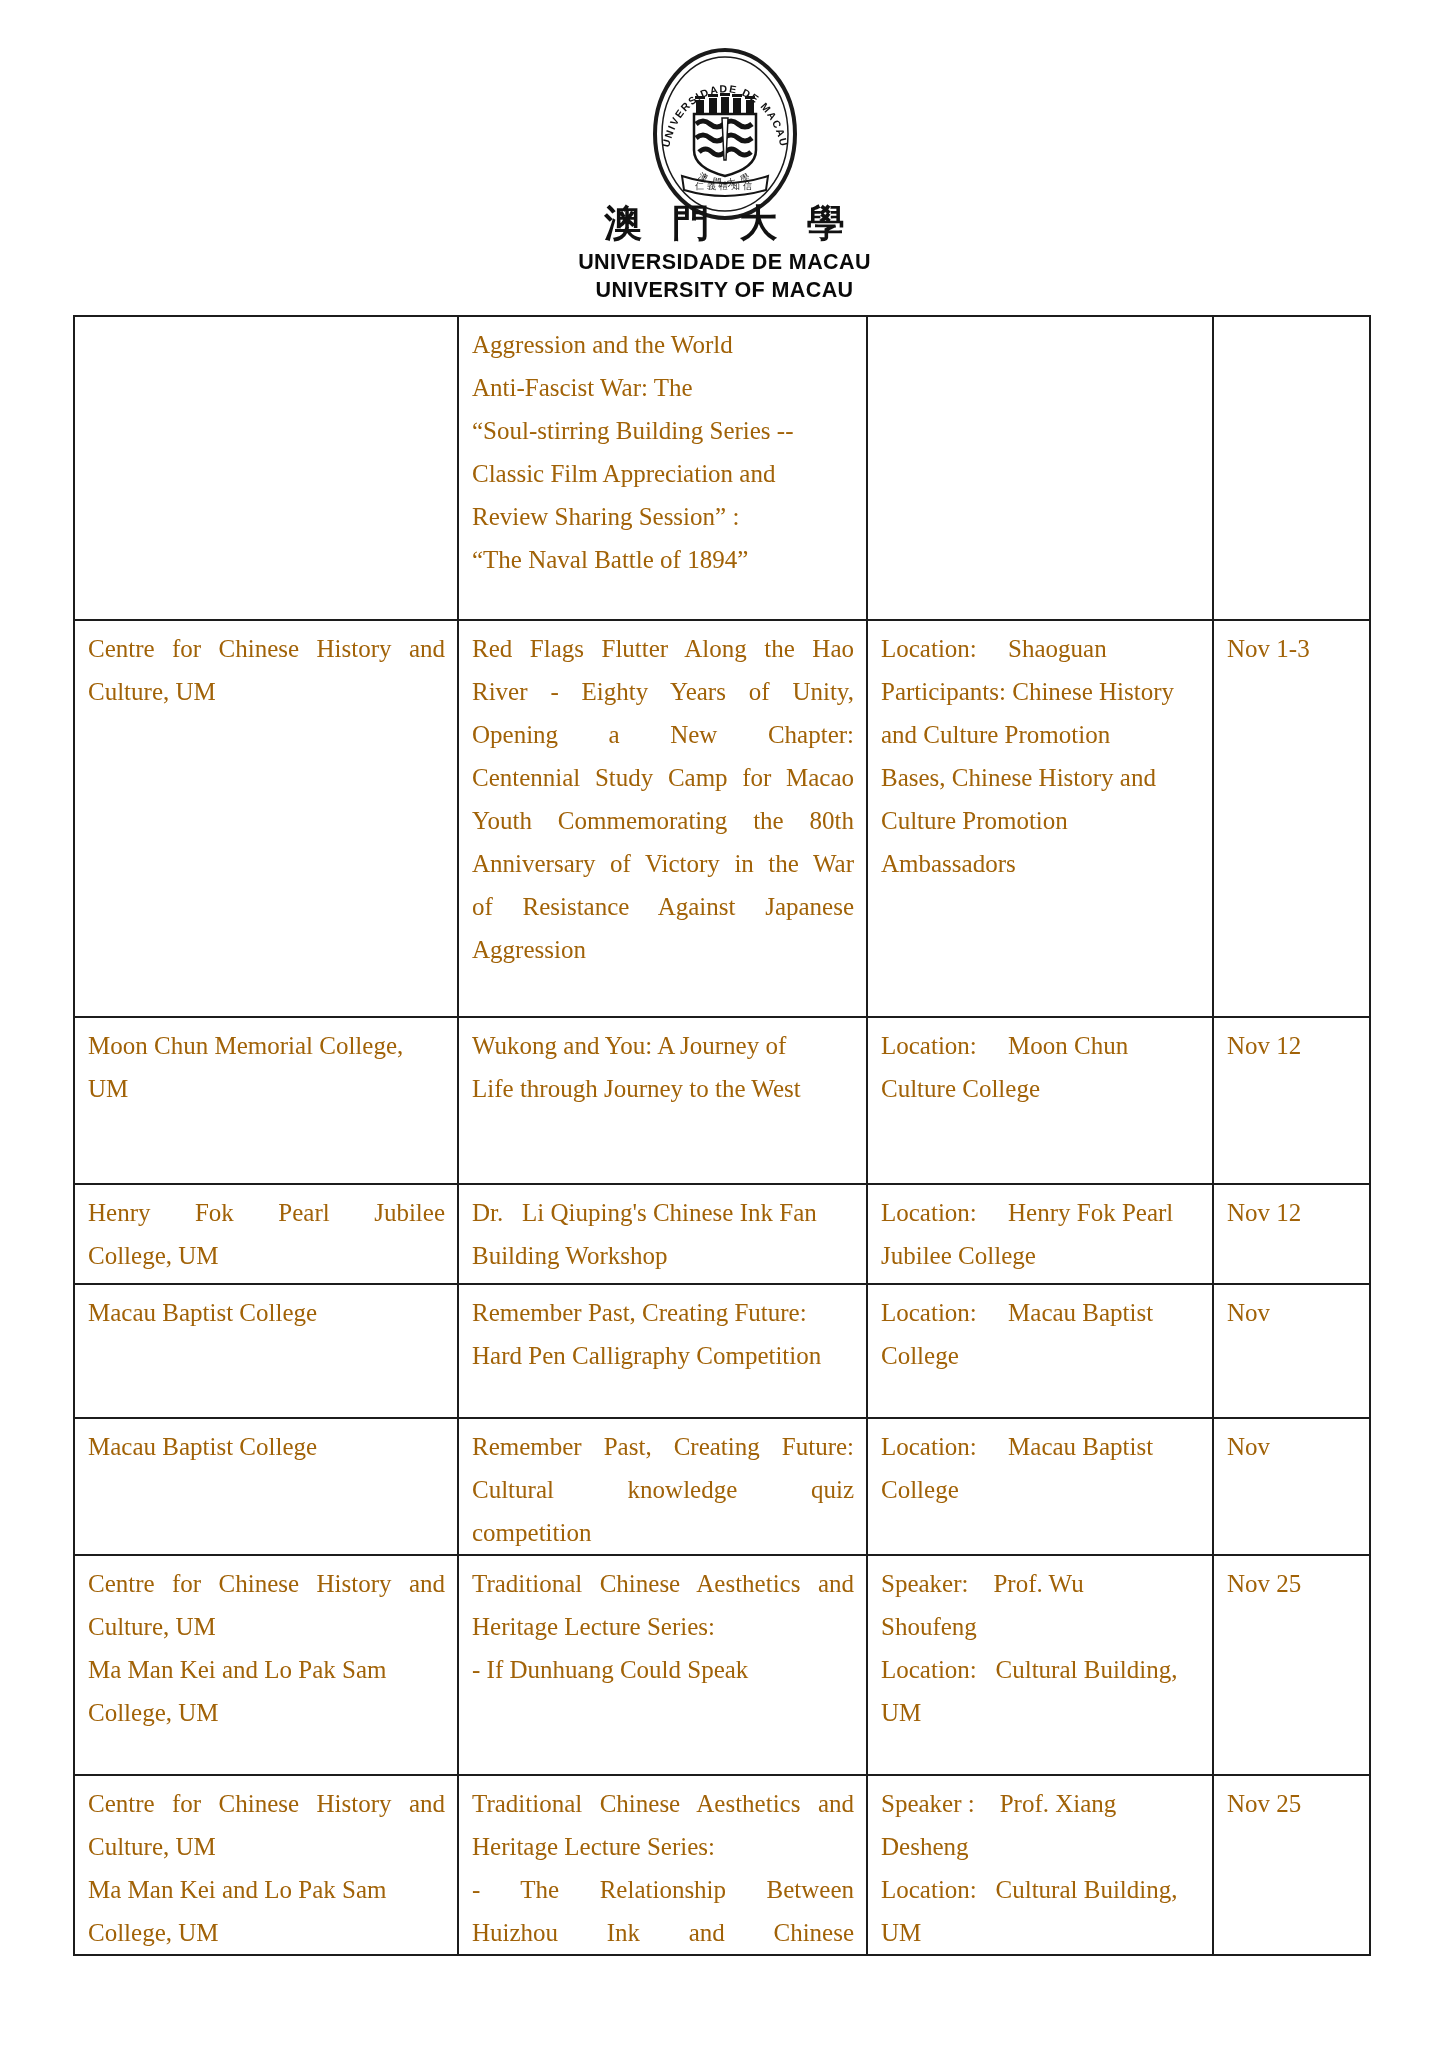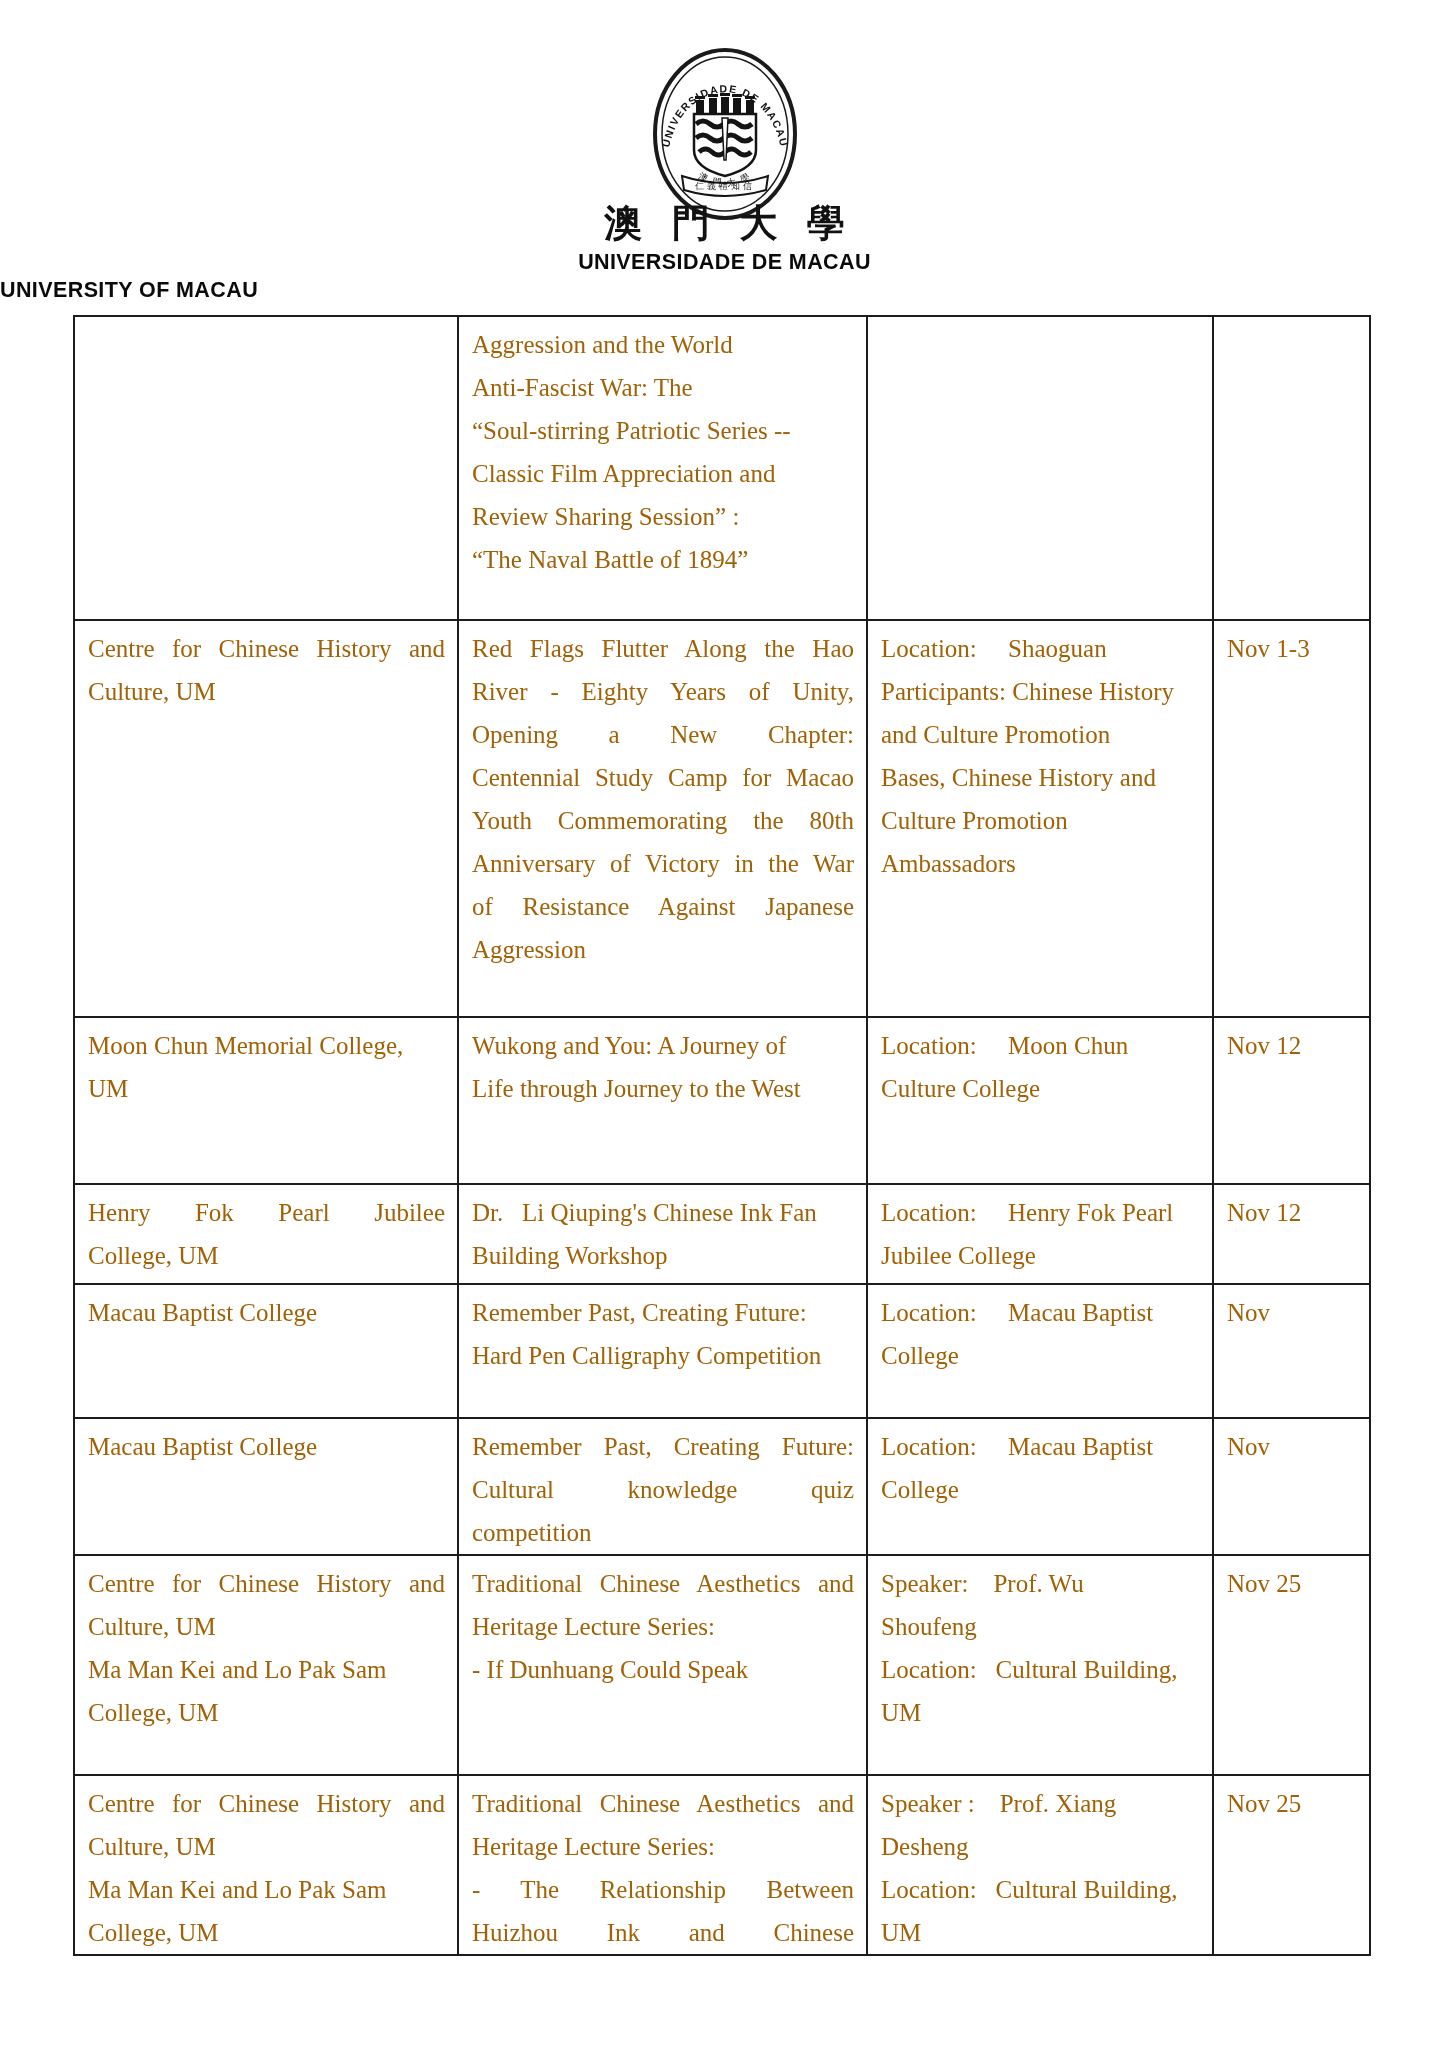--- a/index.html
+++ b/index.html
@@ -6,21 +6,21 @@
   .page{position:relative;width:1449px;height:2048px;background:#ffffff;overflow:hidden;
         font-family:"Liberation Serif","DejaVu Serif",serif;color:#000;}
   
   .crest{position:absolute;top:48px;left:650px;width:150px;height:172px;}
   .cn-name{position:absolute;top:198px;left:0;width:100%;text-align:center;
            font-size:38px;letter-spacing:10px;padding-left:10px;box-sizing:border-box;
            color:#111;font-weight:bold;}
   .pt-name{position:absolute;top:250px;left:0;width:100%;text-align:center;
            font-family:"Liberation Sans","DejaVu Sans",sans-serif;font-weight:bold;
            font-size:21.5px;letter-spacing:0.4px;color:#0a0a0a;}
-  .en-name{position:absolute;top:278px;left:0;width:100%;text-align:left;
+  .en-name{position:absolute;top:278px;left:0;width:100%;text-align:center;
            font-family:"Liberation Sans","DejaVu Sans",sans-serif;font-weight:bold;
            font-size:21.5px;letter-spacing:0.4px;color:#0a0a0a;}
   
   table.events{position:absolute;left:73px;top:315px;border-collapse:collapse;
                table-layout:fixed;width:1296px;}
   table.events td{border:2px solid #1c1c1c;vertical-align:top;
                   padding:6px 12px 0 13px;font-size:25px;line-height:43px;color:#a16207;}
   col.c1{width:384px;} col.c2{width:409px;} col.c3{width:346px;} col.c4{width:157px;}
   tr.r1{height:304px;} tr.r2{height:397px;} tr.r3{height:167px;} tr.r4{height:100px;}
   tr.r5{height:134px;} tr.r6{height:135px;} tr.r7{height:220px;} tr.r8{height:169px;}
@@ -83,21 +83,21 @@
         <col class="c2">
         <col class="c3">
         <col class="c4">
     </colgroup>
     <tbody>
         <tr class="r1">
           <td></td>
           <td>
             <div class="ln">Aggression and the World</div>
             <div class="ln">Anti-Fascist War: The</div>
-            <div class="ln">“Soul-stirring Patriotic Series --</div>
+            <div class="ln">“Soul-stirring Building Series --</div>
             <div class="ln">Classic Film Appreciation and</div>
             <div class="ln">Review Sharing Session” :</div>
             <div class="ln">“The Naval Battle of 1894”</div>
           </td>
           <td></td>
           <td></td>
         </tr>
         <tr class="r2">
           <td>
             <div class="ln j">Centre for Chinese History and</div>

